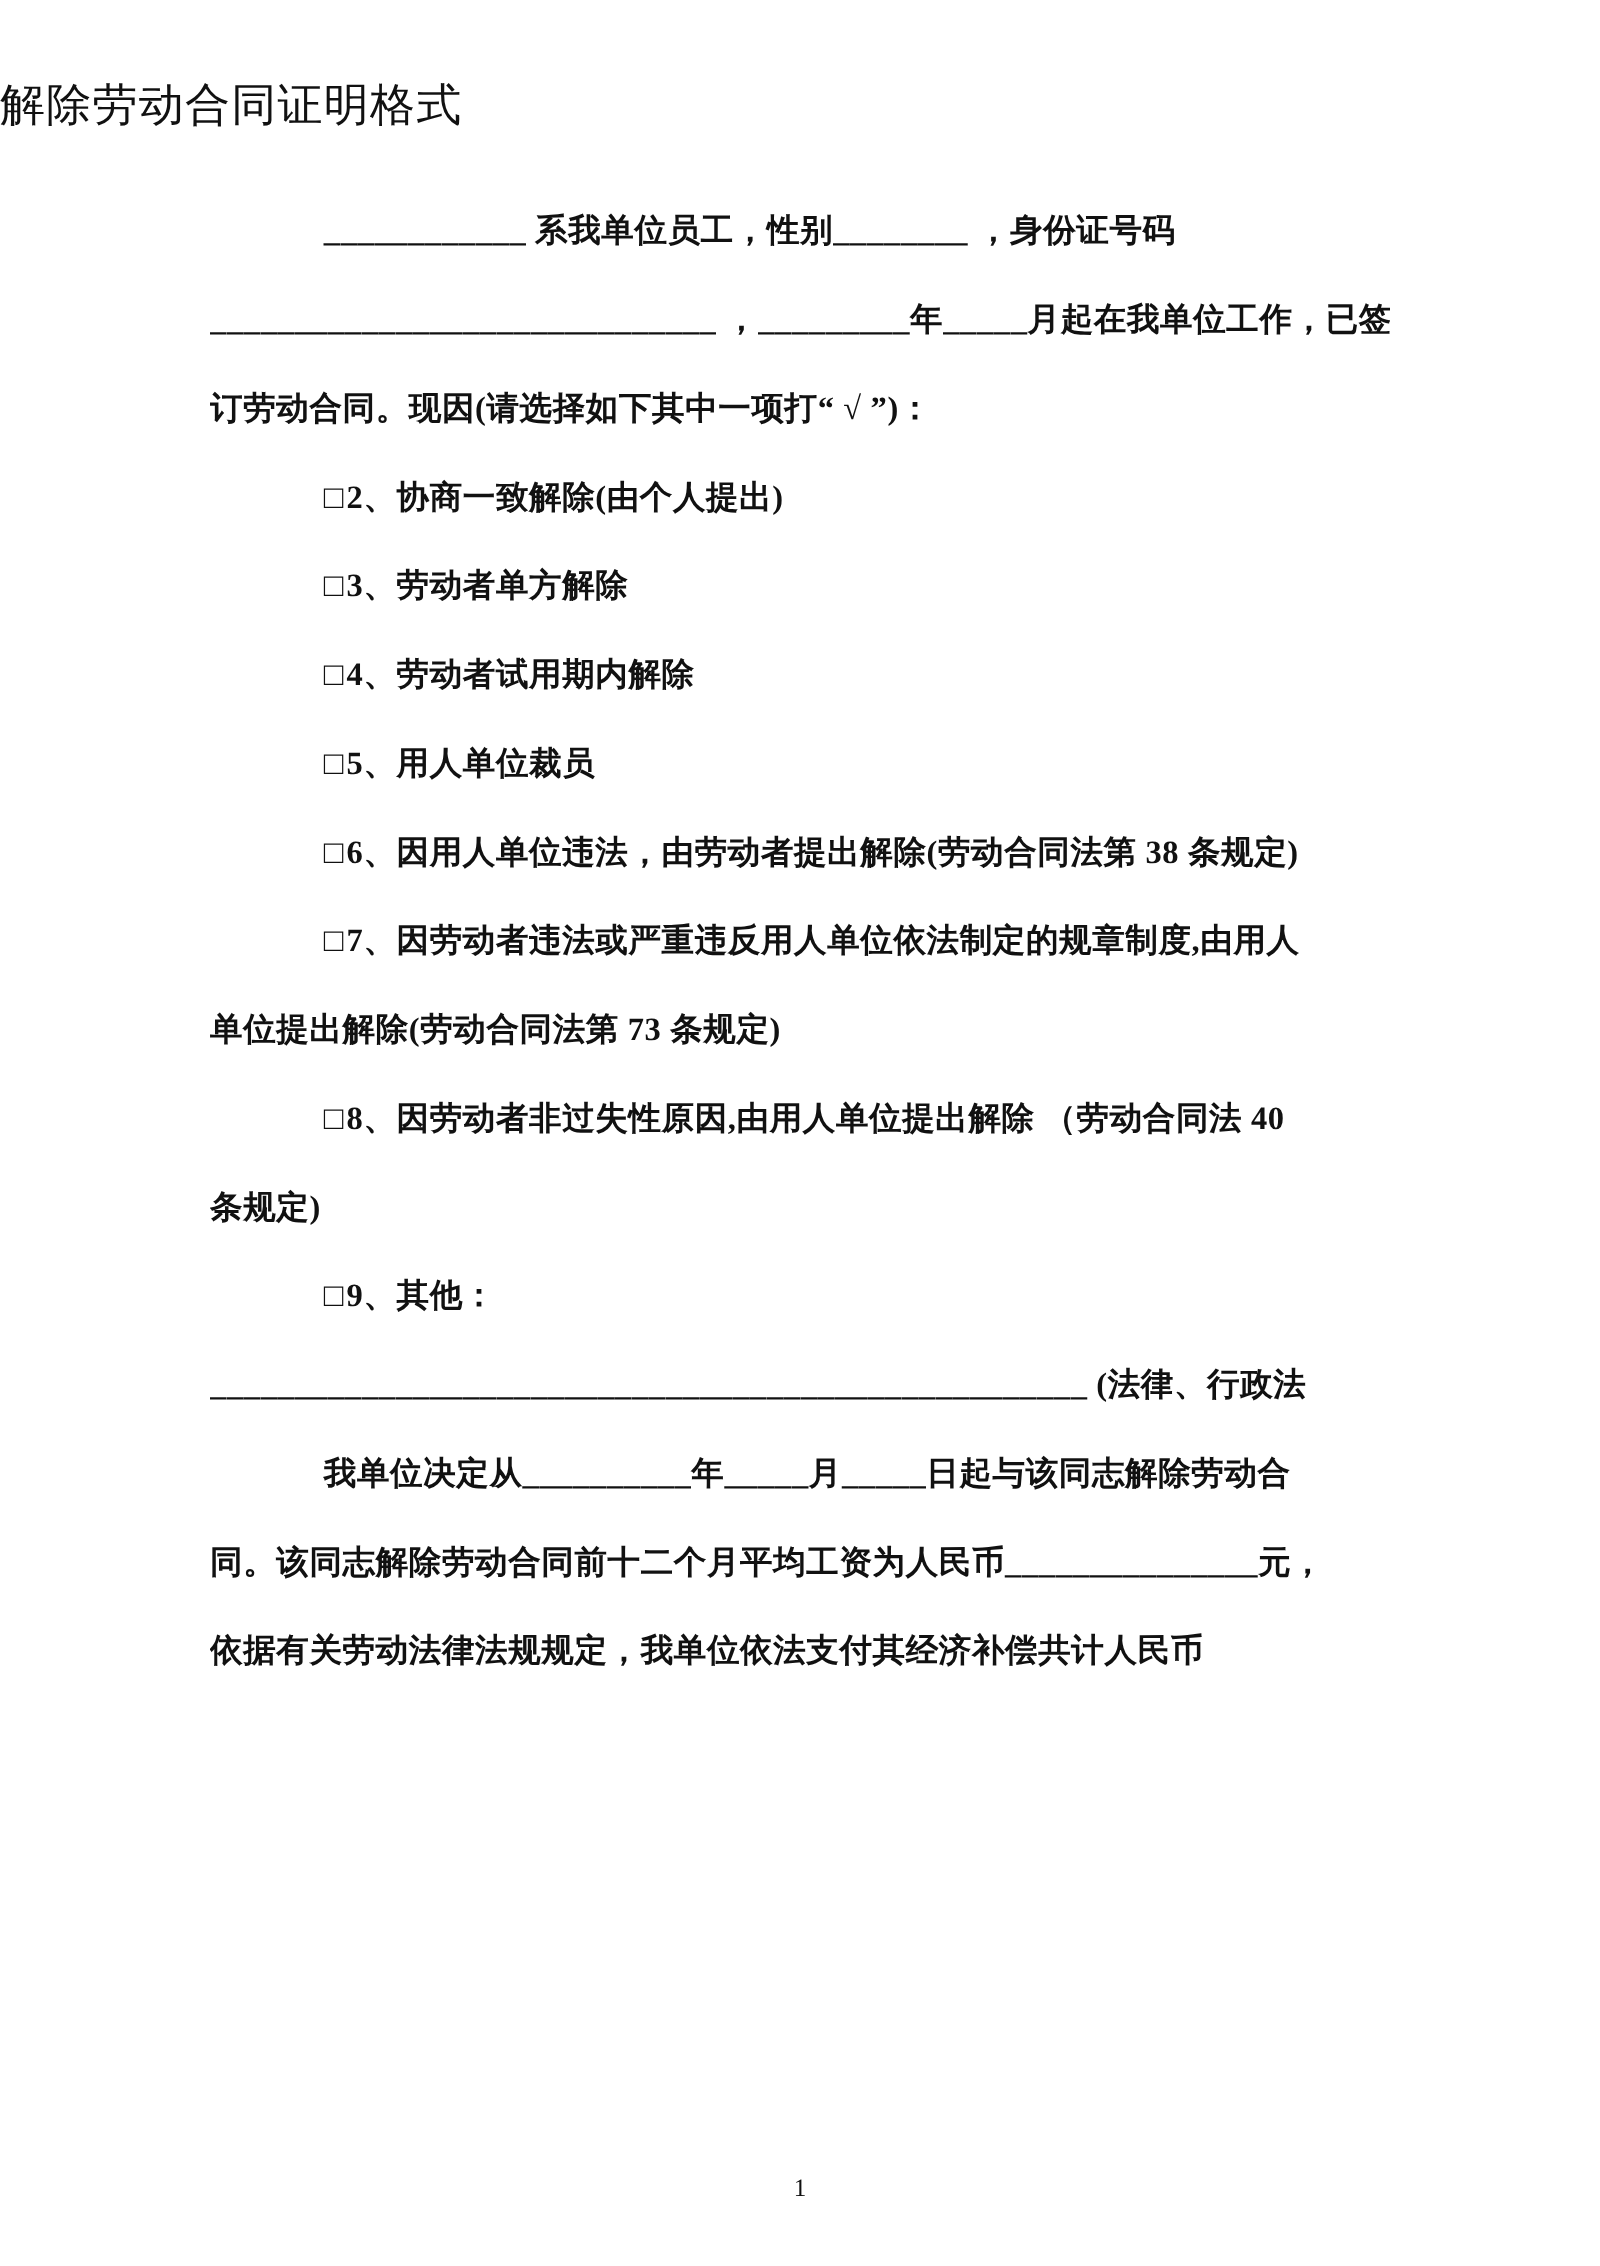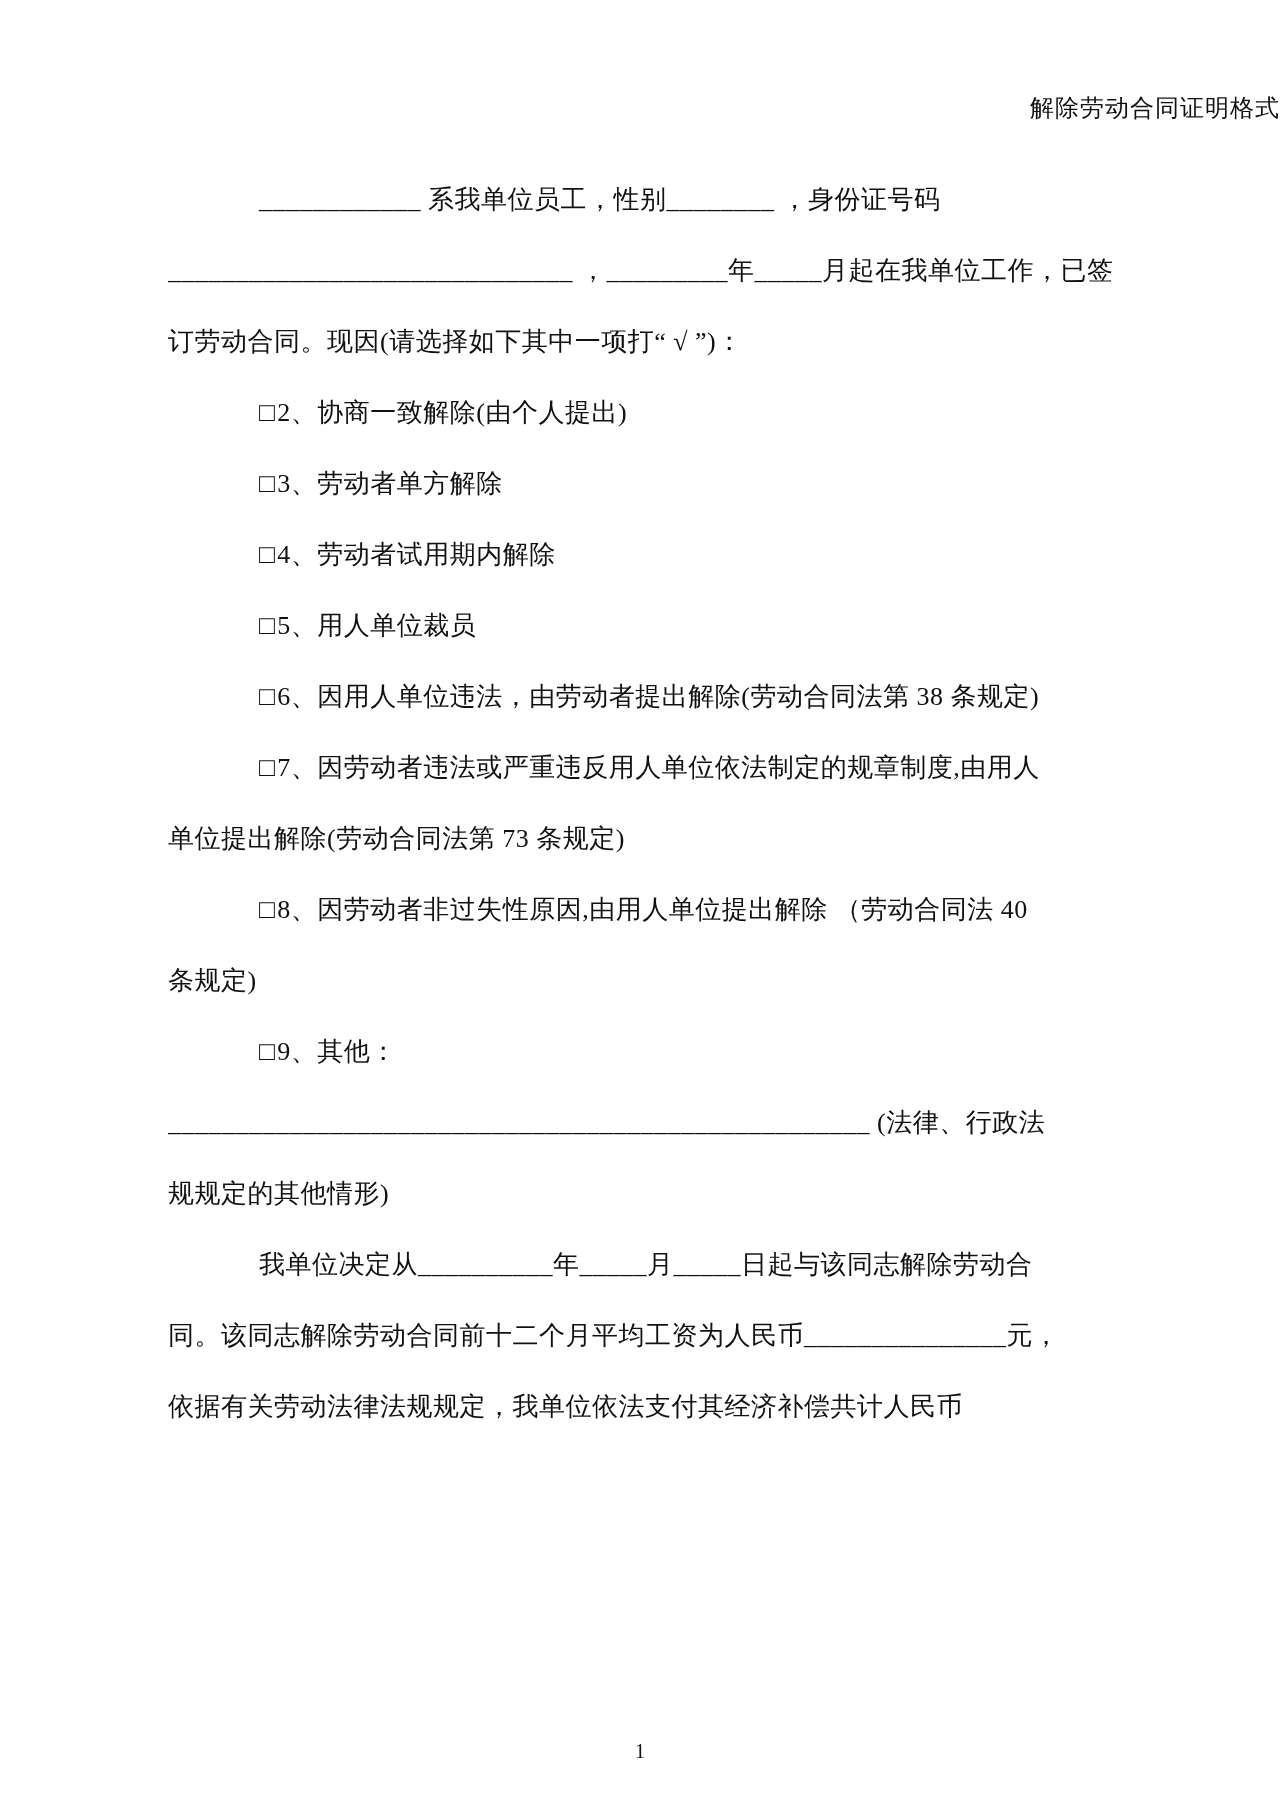--- a/index.html
+++ b/index.html
@@ -12,36 +12,37 @@
     width: 1280px;
     height: 1813px;
     margin: 0 auto;
     background: #ffffff;
     font-family: "Liberation Serif", "DejaVu Serif", serif;
     color: #111111;
     overflow: hidden;
   }
   .doc-title {
     margin: 0;
-    padding-top: 92px;
-    text-align: right;
-    font-size: 24px;
+    padding-top: 60px;
+    text-align: left;
+    font-size: 36px;
     font-weight: 500;
     letter-spacing: 1px;
   }
   .doc-body {
     margin: 40px 168px 0 168px;
     font-size: 26px;
   }
   .line {
     height: 71px;
     line-height: 71px;
     white-space: nowrap;
     overflow: hidden;
     letter-spacing: 0.5px;
+    font-weight: bold;
   }
   .line.indent {
     padding-left: 91px;
   }
   .checkbox {
     display: inline-block;
     margin-right: 2px;
   }
   .page-number {
     position: absolute;
@@ -67,20 +68,19 @@
       <div class="line indent"><span class="checkbox">□</span><span>3、劳动者单方解除</span></div>
       <div class="line indent"><span class="checkbox">□</span><span>4、劳动者试用期内解除</span></div>
       <div class="line indent"><span class="checkbox">□</span><span>5、用人单位裁员</span></div>
       <div class="line indent"><span class="checkbox">□</span><span>6、因用人单位违法，由劳动者提出解除(劳动合同法第 38 条规定)</span></div>
       <div class="line indent"><span class="checkbox">□</span><span>7、因劳动者违法或严重违反用人单位依法制定的规章制度,由用人</span></div>
       <div class="line">单位提出解除(劳动合同法第 73 条规定)</div>
       <div class="line indent"><span class="checkbox">□</span><span>8、因劳动者非过失性原因,由用人单位提出解除 （劳动合同法 40</span></div>
       <div class="line">条规定)</div>
       <div class="line indent"><span class="checkbox">□</span><span>9、其他：</span></div>
       <div class="line">____________________________________________________ (法律、行政法</div>
-      <div class="line">规规定的其他情形)</div>
       <div class="line indent">我单位决定从__________年_____月_____日起与该同志解除劳动合</div>
       <div class="line">同。该同志解除劳动合同前十二个月平均工资为人民币_______________元，</div>
       <div class="line">依据有关劳动法律法规规定，我单位依法支付其经济补偿共计人民币</div>
     </div>
 
   <div class="page-number">1</div>
 </div>
 
 </body></html>

